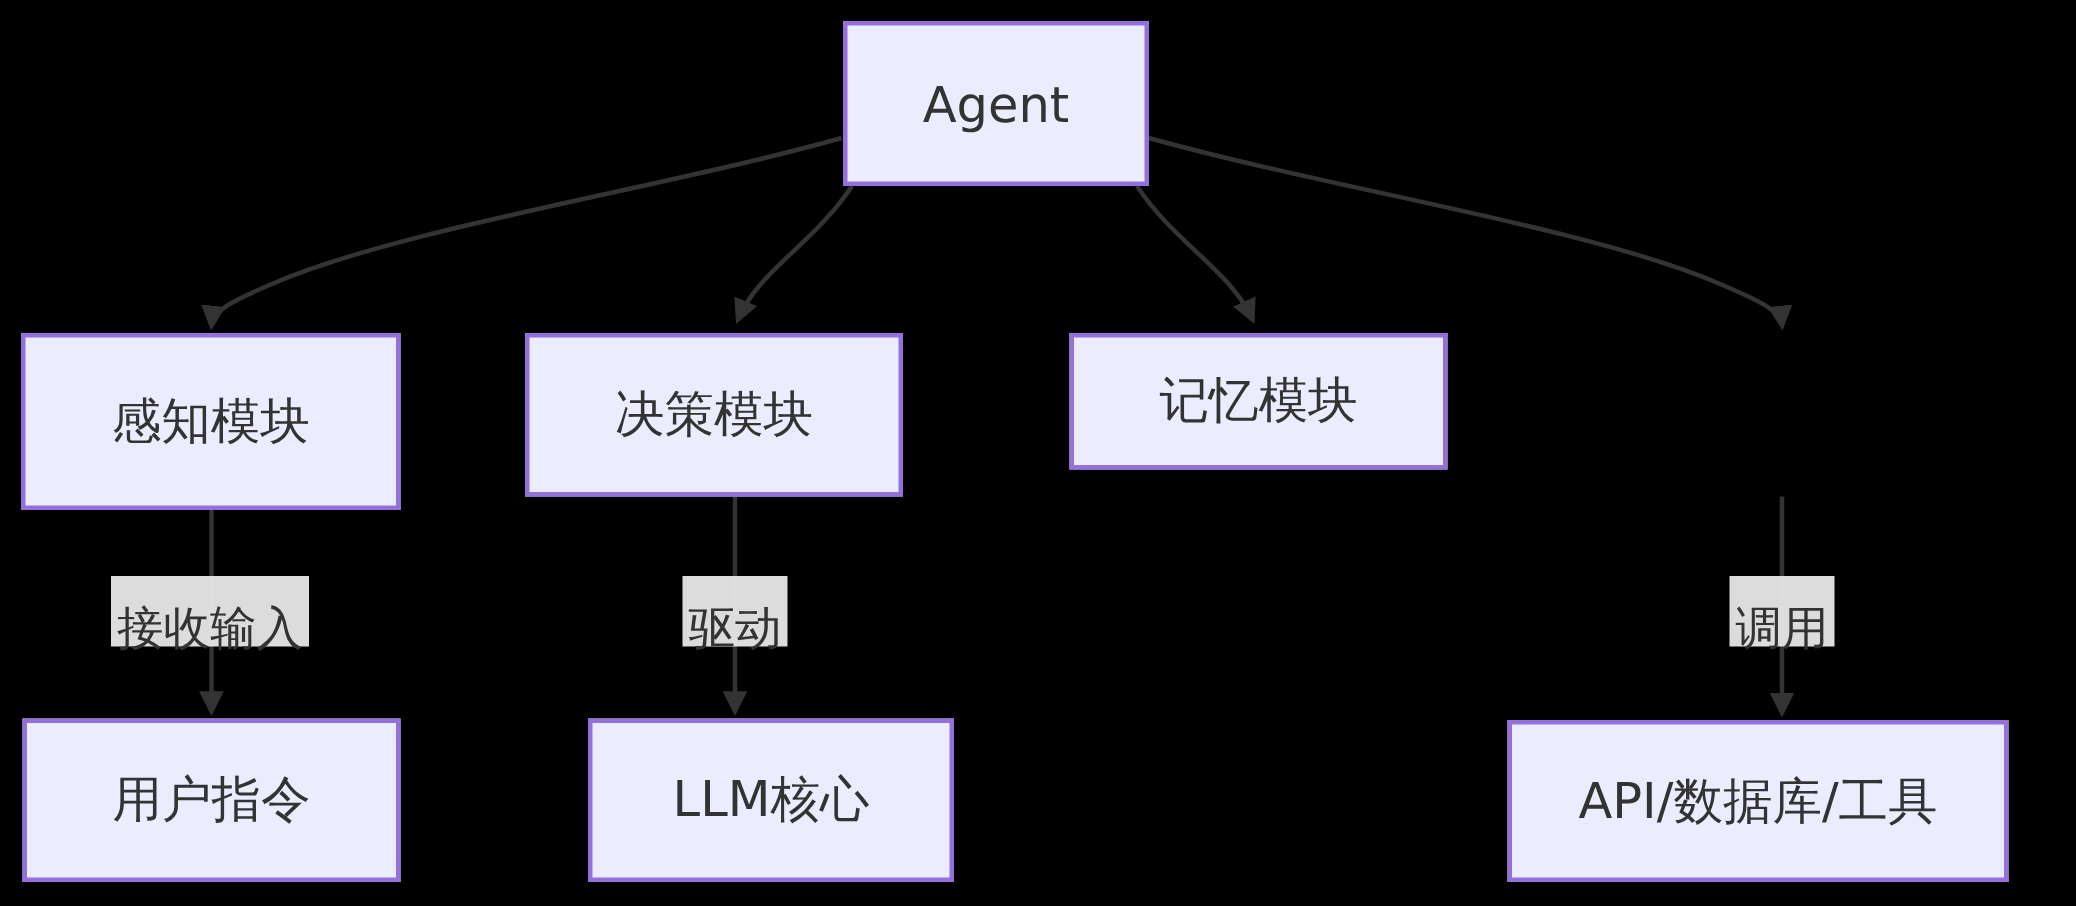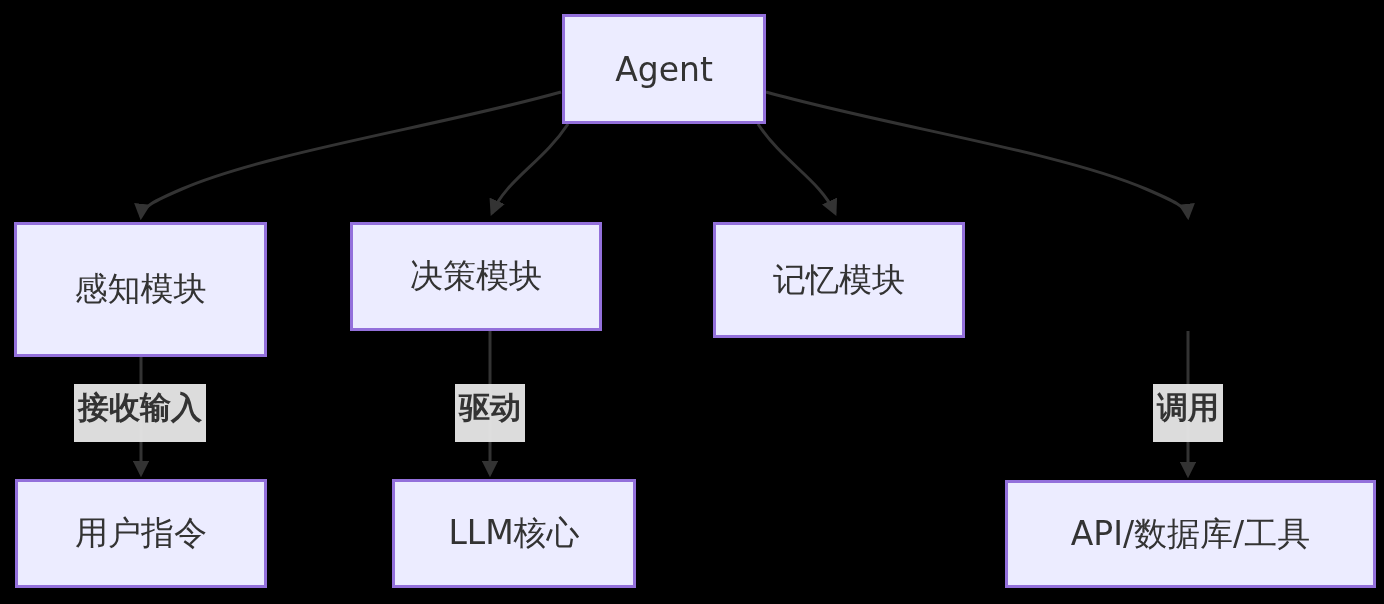--- a/index.html
+++ b/index.html
@@ -37,39 +37,38 @@
     background: var(--node-fill);
     border: 3px solid var(--node-border);
     color: var(--node-text);
     display: flex;
     align-items: center;
     justify-content: center;
     font-size: 33px;
     white-space: nowrap;
   }
   .n-agent      { left: 562px;  top: 14px;  width: 204px; height: 110px; }
-  .n-perception { left: 14px;   top: 222px; width: 253px; height: 135px; }
+  .n-perception { left: 14px;   top: 222px; width: 253px; height: 118px; }
   .n-decision   { left: 350px;  top: 222px; width: 252px; height: 109px; }
-  .n-memory     { left: 713px;  top: 222px; width: 252px; height: 116px; }
+  .n-memory     { left: 713px;  top: 222px; width: 252px; height: 91px; }
   .n-tools      { left: 1062px; top: 222px; width: 252px; height: 109px; }
   .n-user       { left: 15px;   top: 479px; width: 252px; height: 109px; }
   .n-llm        { left: 368px;  top: 479px; width: 244px; height: 109px; margin-left: 24px; }
-  .n-api        { left: 1005px; top: 480px; width: 371px; height: 108px; }
+  .n-api        { left: 1005px; top: 480px; width: 334px; height: 108px; }
   .edge-label {
     position: absolute;
     top: 384px;
-    height: 58px;
+    height: 47px;
     line-height: 47px;
-    padding: 0 4px;
+    padding: 12px 4px;
     transform: translateX(-50%);
     background: rgba(232, 232, 232, 0.95);
     color: var(--edge-label-text);
     font-size: 31px;
     white-space: nowrap;
-    font-weight: bold;
   }
   .el-receive { left: 140px; }
   .el-drive   { left: 490px; text-align: center; }
   .el-invoke  { left: 1188px; }
 </style>
 </head>
 <body>
 
 <div class="canvas">
 

